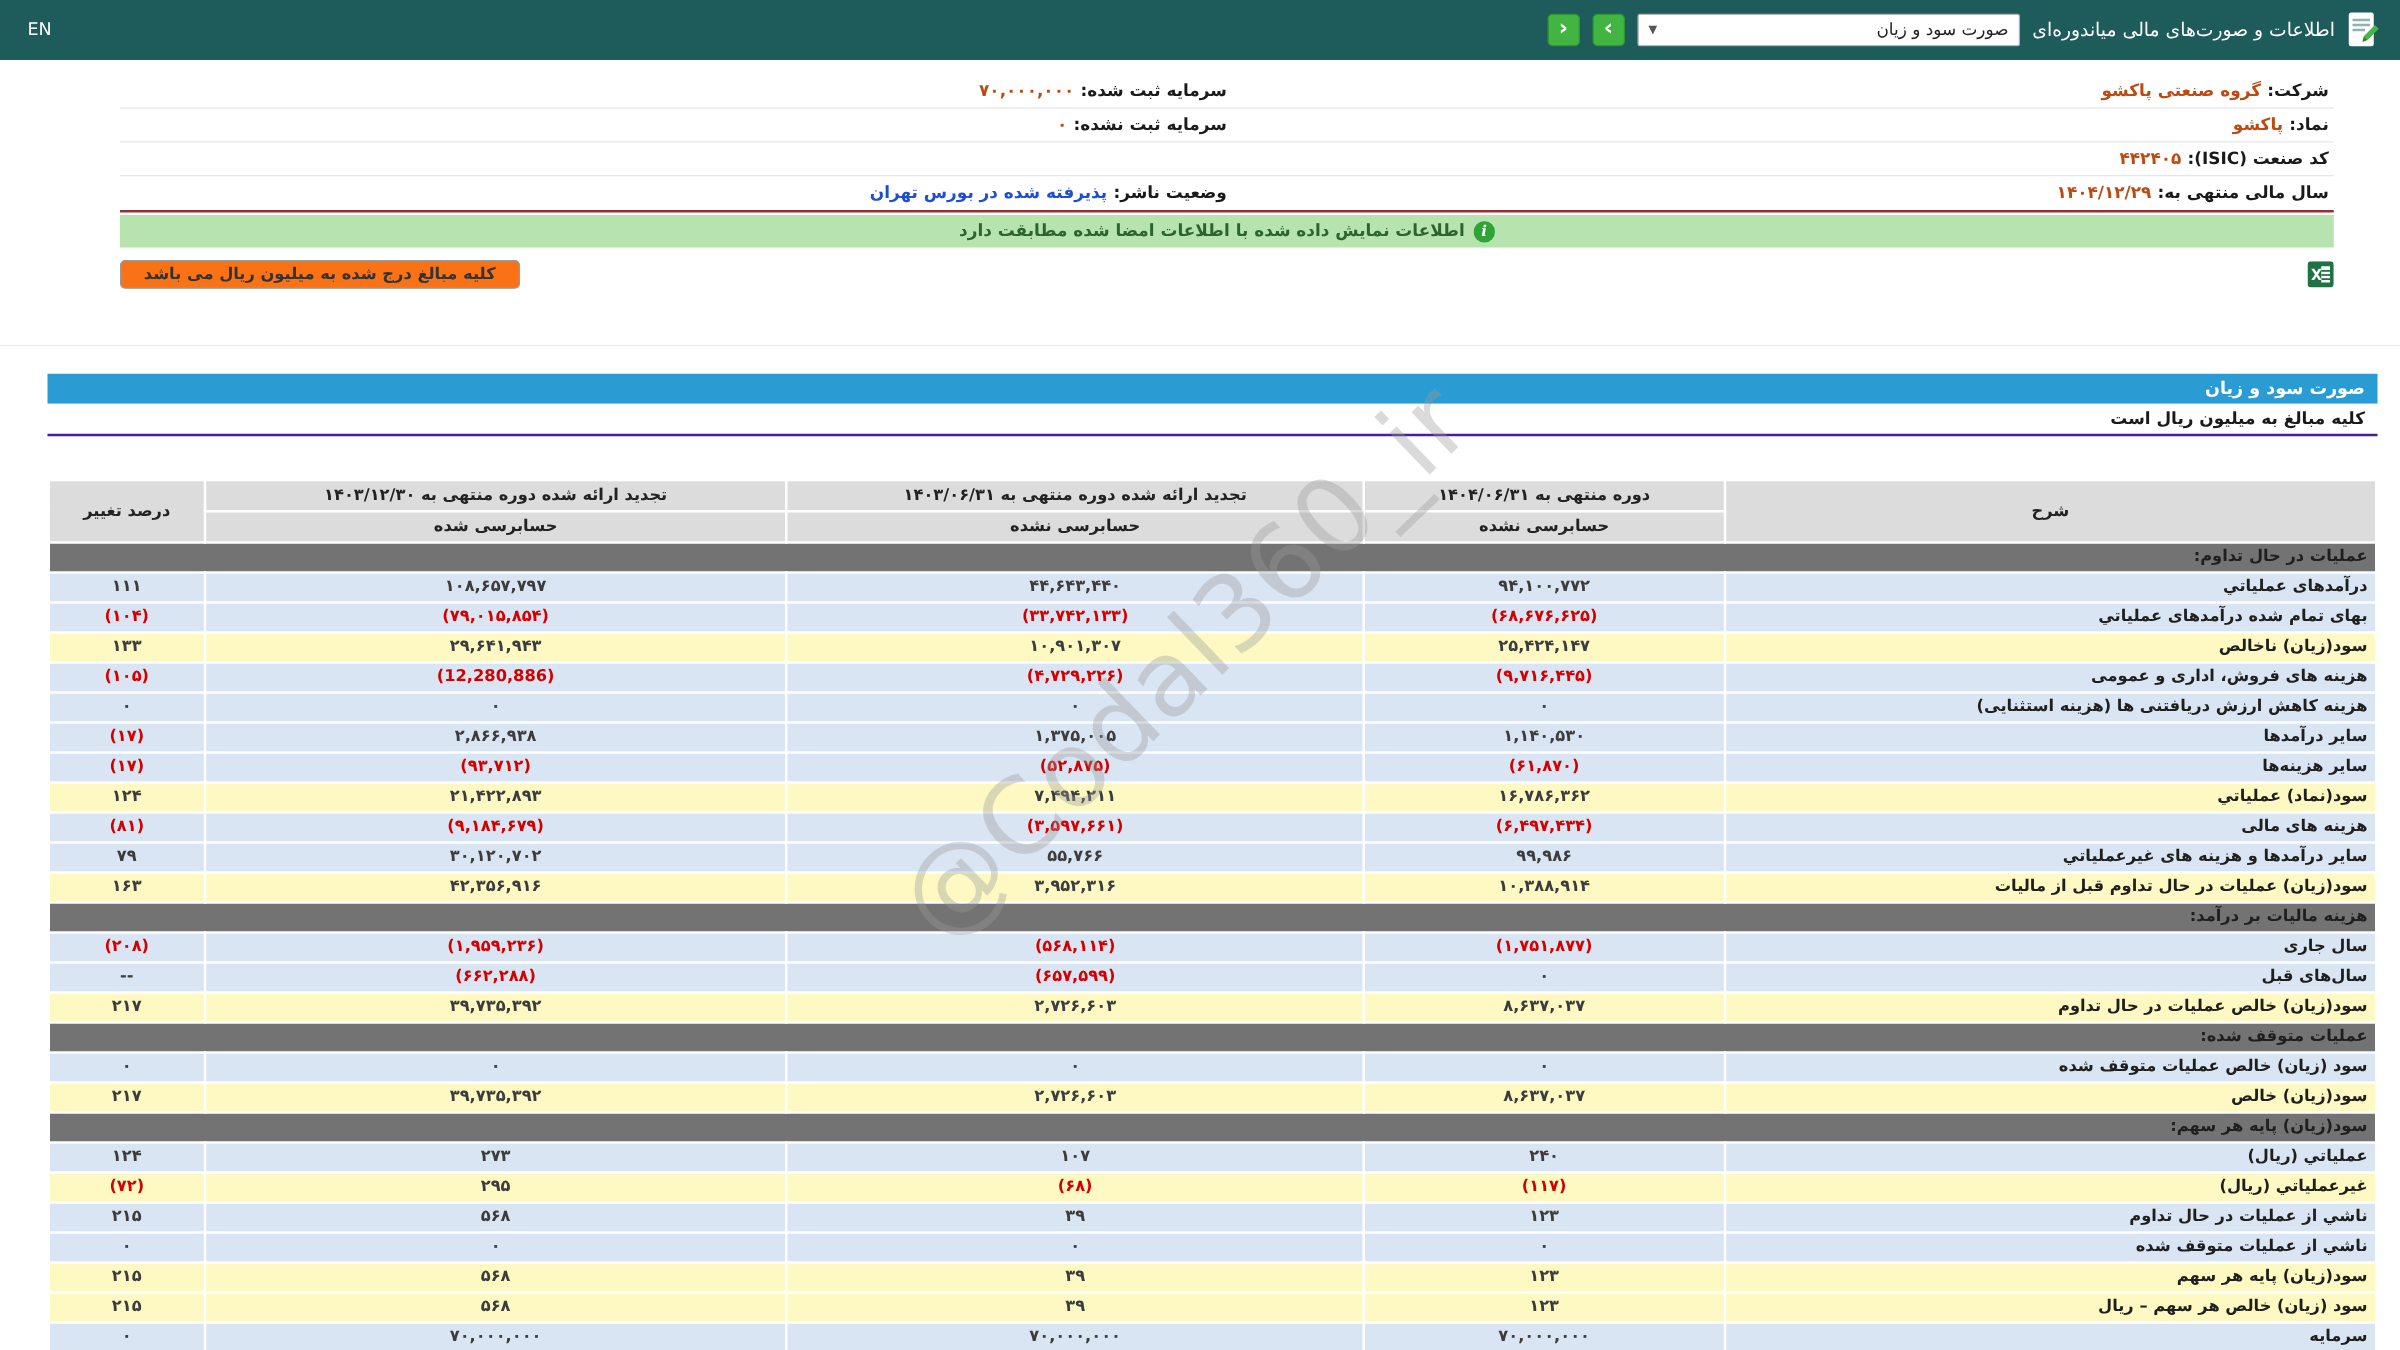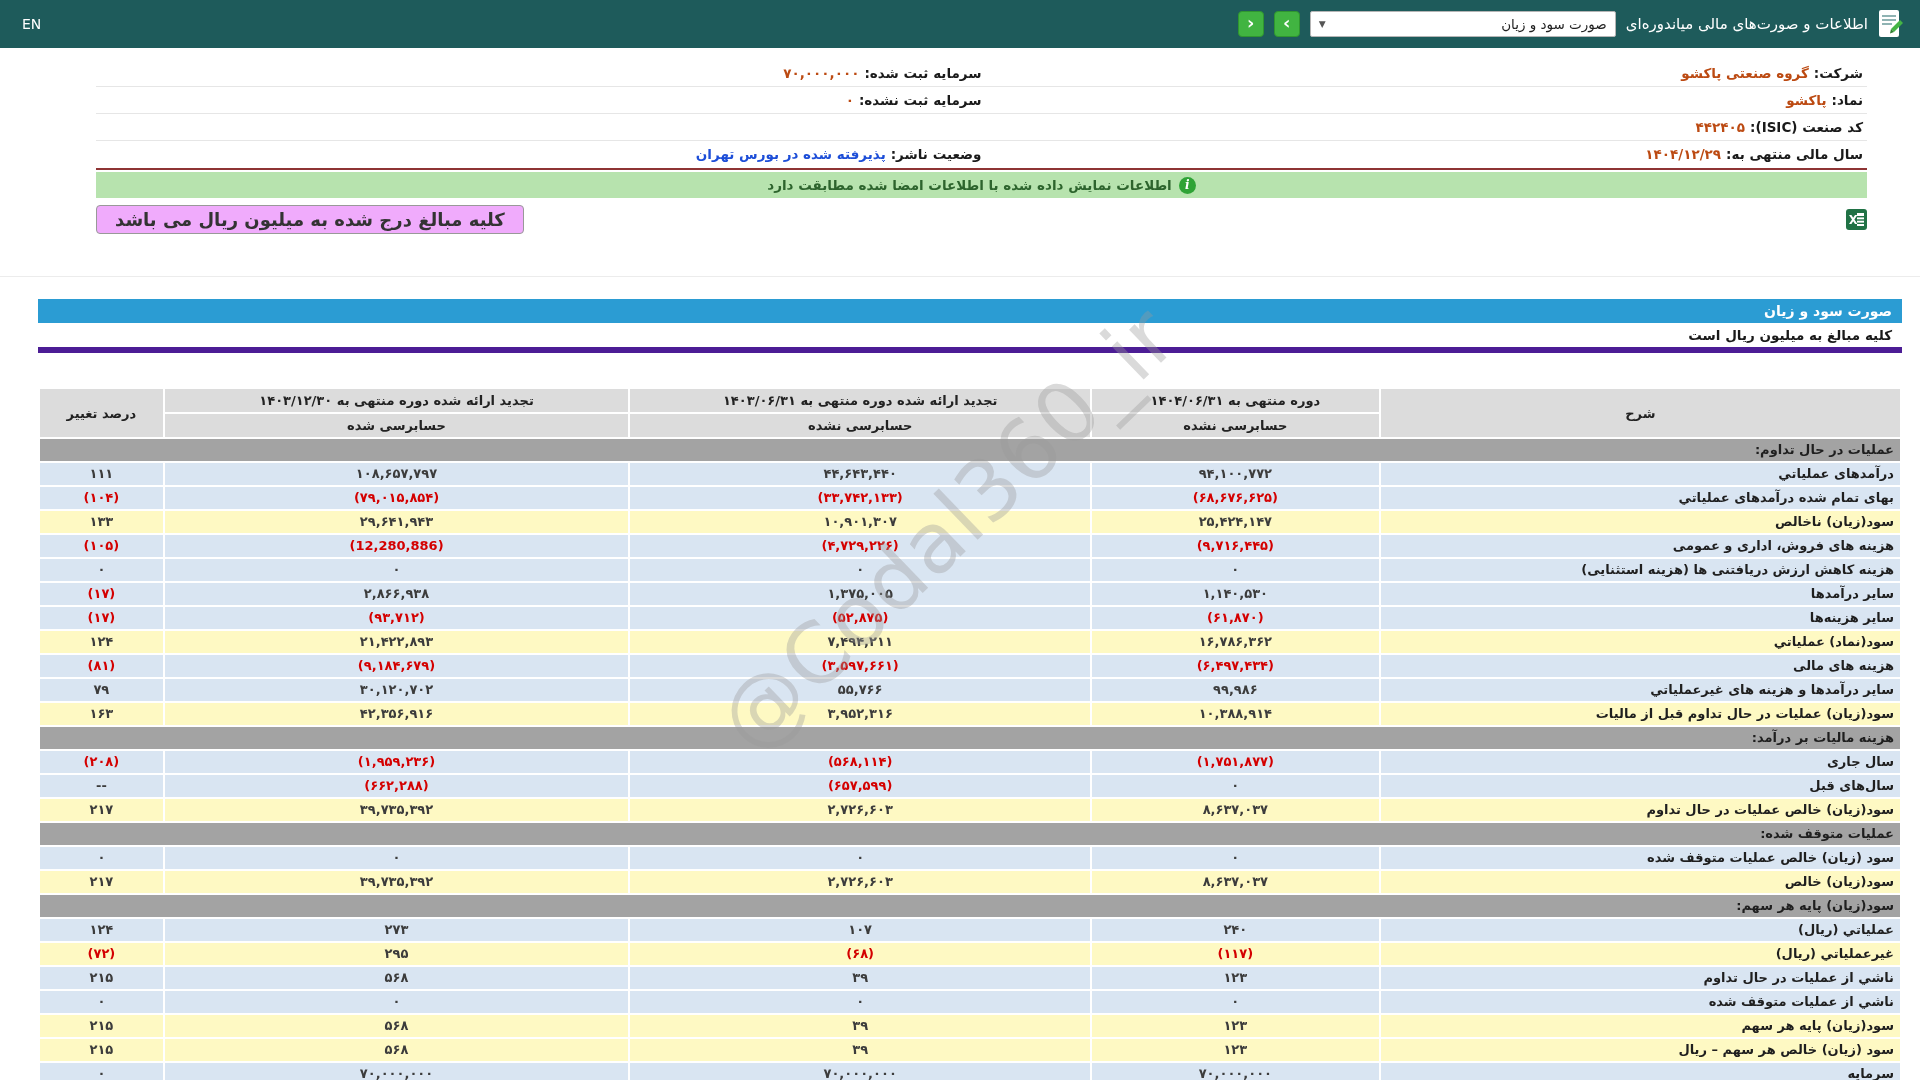--- a/index.html
+++ b/index.html
@@ -24,37 +24,37 @@
   .ivalue{font-weight:bold;color:#bc4a12}
   .ivalue.dark{color:#1d4ed8}
   .hl{color:#bc4a12}
 
   
   .banner{margin:2px 53px 0 96px;height:26px;background:#b7e3ae;display:flex;align-items:center;justify-content:center;gap:7px;font-size:13.5px;font-weight:bold;color:#2d642d}
   .info-ico{width:17px;height:17px;border-radius:50%;background:#2fa336;color:#fff;font-weight:bold;font-size:12px;display:flex;align-items:center;justify-content:center;font-family:"DejaVu Serif",serif;font-style:italic;flex:0 0 auto}
 
   
   .tabrow{margin:8px 53px 0 96px;display:flex;justify-content:space-between;align-items:center;height:26px}
-  .units-tab{border:1px solid #999;border-radius:4px;background:#f0abfc;padding:3px 18px;font-size:18px;font-weight:bold;color:#333;cursor:pointer}
+  .units-tab{border:1px solid #999;border-radius:4px;background:#f97316;padding:3px 18px;font-size:13px;font-weight:bold;color:#333;cursor:pointer}
   .excel-icon{cursor:pointer;display:flex}
   .page-divider{margin-top:44px;border-top:1px solid #ececec}
 
   
   .stmt{margin:22px 18px 0 38px;position:relative}
   .stmt-title{background:#2b9cd3;color:#fff;font-weight:bold;font-size:14px;padding:3px 10px;line-height:18px}
-  .stmt-units{padding:4px 10px;font-weight:bold;font-size:13.5px;color:#1a1a1a;border-bottom:6px solid #4c1d95;background:#fff}
+  .stmt-units{padding:4px 10px;font-weight:bold;font-size:13.5px;color:#1a1a1a;border-bottom:2px solid #4c1d95;background:#fff}
   .stmt-table{width:100%;border-collapse:collapse;font-size:13px;margin-top:34px;table-layout:fixed}
   .stmt-table th{background:#dcdcdc;border:2px solid #fff;font-weight:bold;color:#222;padding:3px 4px;line-height:17px;text-align:center}
   .stmt-table td{border:2px solid #fff;padding:2px 6px;line-height:18px;font-weight:bold}
   td.desc{text-align:right;color:#1f1f1f}
   td.num{text-align:center;color:#3c3c3c;direction:ltr}
   td.num.neg{color:#d40000}
   tr.row-blue td{background:#d9e5f2}
   tr.row-yellow td{background:#fef9c3}
-  tr.row-section td{background:#a3a3a3}
+  tr.row-section td{background:#737373}
 
   .watermark{position:absolute;top:480px;left:650px;font-size:84px;color:#9a9a9a;opacity:.36;transform:rotate(-44deg);direction:ltr;letter-spacing:1px;pointer-events:none;z-index:5;white-space:nowrap}
 </style>
 </head>
 <body>
 
 <header class="topbar">
   <span class="doc-icon">
     <svg width="26" height="30" viewBox="0 0 26 30">
       <rect x="1" y="1" width="20" height="27" rx="2" fill="#ffffff"></rect>

